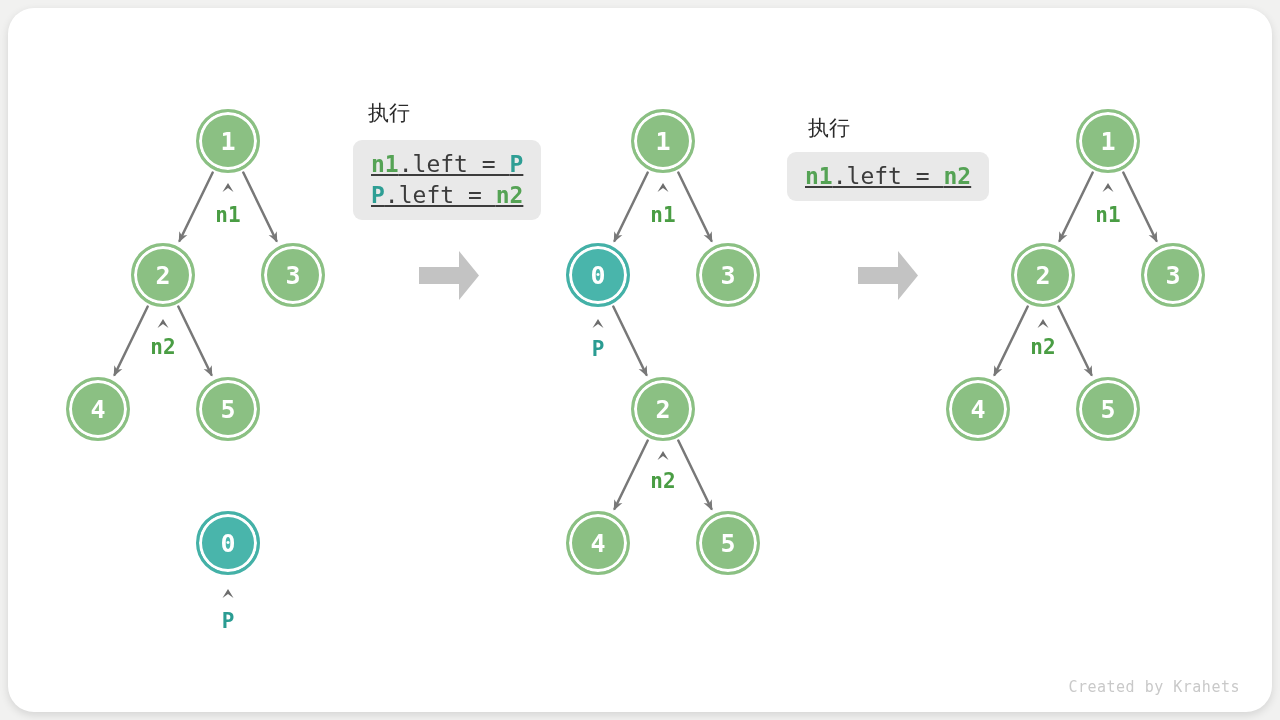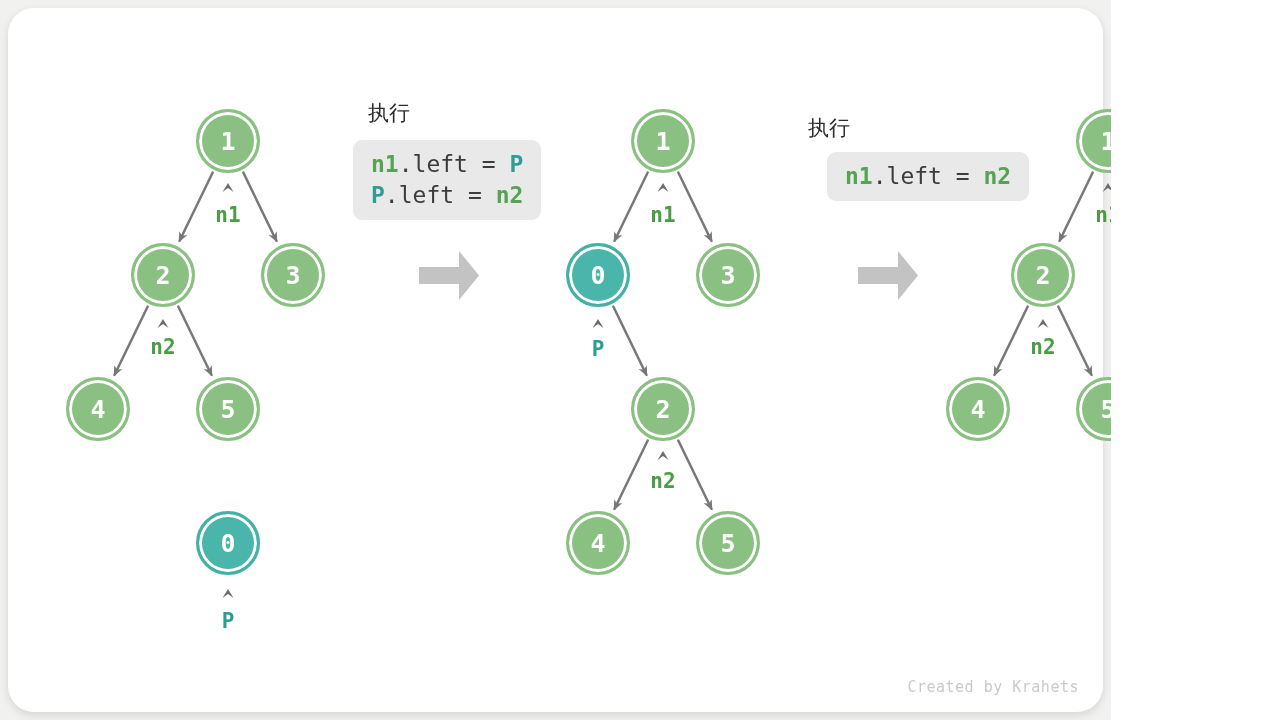--- a/index.html
+++ b/index.html
@@ -1,16 +1,16 @@
 <!DOCTYPE html>
 <html><head>
 <meta charset="utf-8">
 <style>
   html,body{margin:0;padding:0;}
-  .stage{position:relative;width:1111px;height:720px;background:#f1f1f0;overflow:hidden;
+  .stage{position:relative;width:1280px;height:720px;background:#f1f1f0;overflow:hidden;
          font-family:"Liberation Sans","DejaVu Sans",sans-serif;}
   .card{position:absolute;left:8px;top:8px;right:8px;bottom:8px;background:#ffffff;
         border-radius:26px;box-shadow:0 3px 8px rgba(0,0,0,0.12);}
   .edges{position:absolute;left:0;top:0;width:1280px;height:720px;pointer-events:none;}
   .edge{stroke:#787878;stroke-width:2.5;stroke-linecap:round;}
   .block-arrow{fill:#c3c3c3;}
 
   .node{position:absolute;width:58px;height:58px;border-radius:50%;
         transform:translate(-50%,-50%);display:flex;align-items:center;justify-content:center;
         box-shadow:inset 0 0 0 3px #ffffff;border:3px solid #8bc083;background:#8bc083;
@@ -20,25 +20,25 @@
   .caret{position:absolute;transform:translate(-50%,-50%);width:16px;height:12px;}
   .ptr-label{position:absolute;transform:translate(-50%,-50%);
              font-family:"DejaVu Sans Mono","Liberation Mono",monospace;
              font-weight:bold;font-size:21px;color:#4a9d44;}
   .ptr-label.teal{color:#2a9c92;}
 
   .exec-label{position:absolute;font-size:21px;color:#2b2b2b;}
   .code-box{position:absolute;background:#e9e9e9;border-radius:9px;padding:9px 18px;
             font-family:"DejaVu Sans Mono","Liberation Mono",monospace;
             font-size:23px;line-height:31px;color:#3c3c3c;}
-  .code-line{white-space:pre;}
+  .code-line{white-space:pre;text-decoration:underline;}
   .tok.green{color:#55a355;font-weight:bold;}
   .tok.teal{color:#2e9e94;font-weight:bold;}
 
-  .credit{position:absolute;right:32px;bottom:24px;
+  .credit{position:absolute;right:40px;bottom:24px;
           font-family:"DejaVu Sans Mono","Liberation Mono",monospace;
           font-size:15px;color:#c9c9c9;letter-spacing:0.5px;}
 </style>
 </head>
 <body>
 
 <div class="stage">
   <div class="card"></div>
 
   <svg class="edges" viewBox="0 0 1280 720">
@@ -68,21 +68,21 @@
     <polygon class="block-arrow" points="858,267 898,267 898,251 918,275.5 898,300 898,284 858,284"></polygon>
   </svg>
 
   <div class="exec-label" style="left:368px;top:99px">执行</div>
   <div class="code-box" style="left:353px;top:140px">
     <div class="code-line"><span class="tok green">n1</span><span class="tok">.left = </span><span class="tok teal">P</span></div>
     <div class="code-line"><span class="tok teal">P</span><span class="tok">.left = </span><span class="tok green">n2</span></div>
   </div>
 
   <div class="exec-label" style="left:808px;top:114px">执行</div>
-  <div class="code-box" style="left:827px;top:152px">
+  <div class="code-box" style="left:787px;top:152px">
     <div class="code-line"><span class="tok green">n1</span><span class="tok">.left = </span><span class="tok green">n2</span></div>
   </div>
 
   <div class="node" style="left:228px;top:141px">
       <span>1</span>
     </div>
   <div class="node" style="left:163px;top:275px">
       <span>2</span>
     </div>
   <div class="node" style="left:293px;top:275px">

